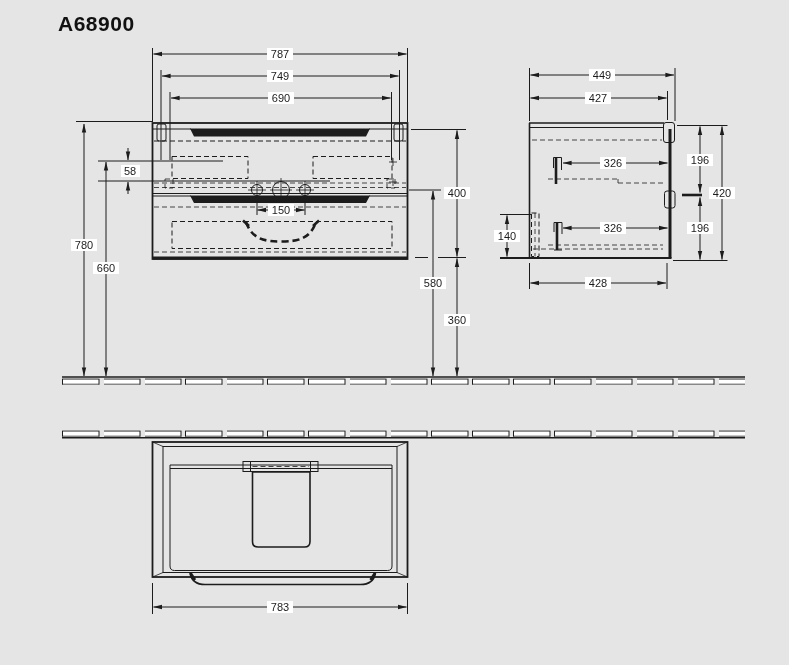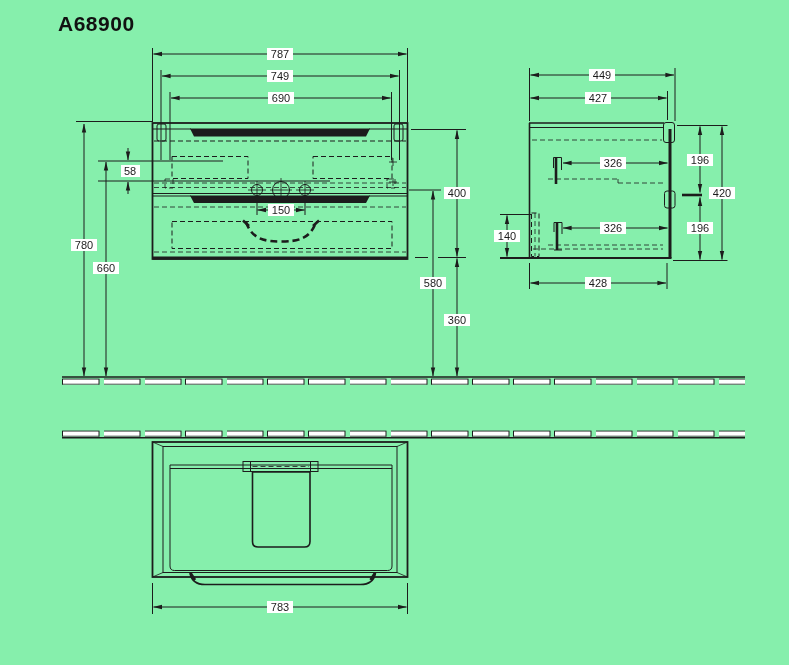--- a/index.html
+++ b/index.html
@@ -1,16 +1,16 @@
 <!DOCTYPE html>
 <html><head>
 <meta charset="utf-8">
 <style>
   html,body{margin:0;padding:0;background:#fff;}
-  .stage{position:relative;width:789px;height:665px;background:#86efac;overflow:hidden;
+  .stage{position:relative;width:789px;height:665px;background:#e5e5e5;overflow:hidden;
          font-family:"Liberation Sans",sans-serif;}
   .title{position:absolute;left:58px;top:12px;font-size:21px;font-weight:bold;
          color:#111;letter-spacing:0.5px;}
   svg{position:absolute;left:0;top:0;}
   .ln{stroke:#1c1c1c;stroke-width:1;fill:none;stroke-linecap:butt;}
   .ln08{stroke:#1c1c1c;stroke-width:0.8;fill:none;}
   .ln16{stroke:#1c1c1c;stroke-width:1.6;fill:none;}
   .ln18{stroke:#1c1c1c;stroke-width:1.8;fill:none;}
   .ln22{stroke:#1c1c1c;stroke-width:2.2;fill:none;}
   .ln26{stroke:#1c1c1c;stroke-width:2.6;fill:none;}

